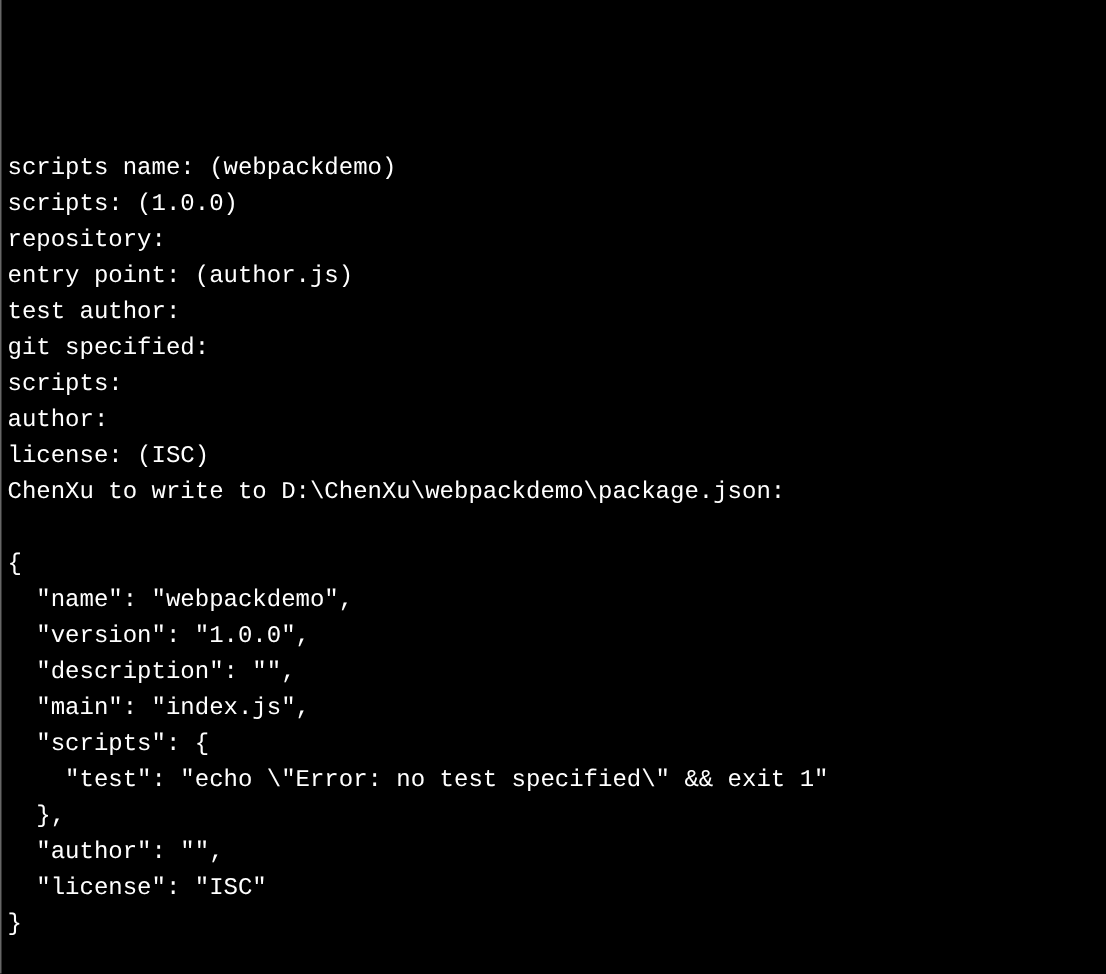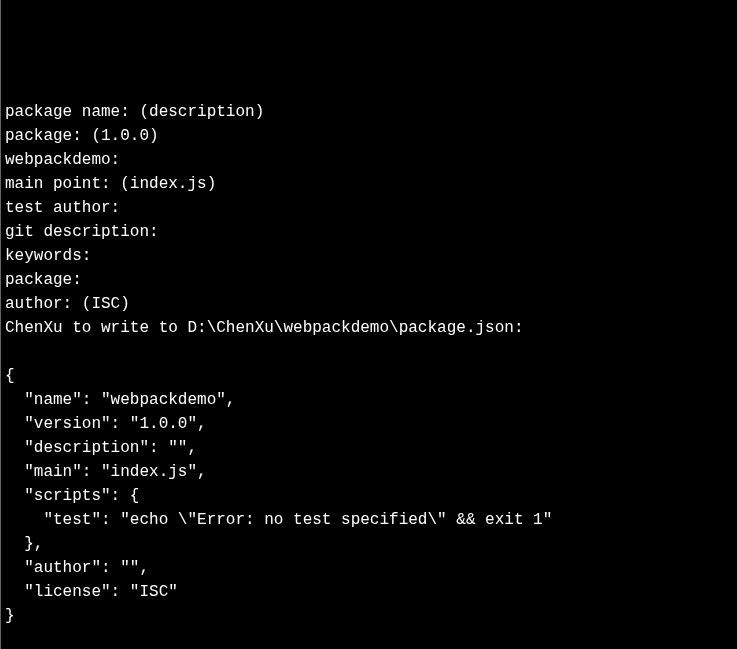--- a/index.html
+++ b/index.html
@@ -19,29 +19,29 @@
       overflow: hidden;
       white-space: pre;
       border-left: 1px solid #666;
     }
   </style>
 </head>
 <body>
 
 
 
-<div><span>package name: (description)</span>
-<span>package: (1.0.0)</span>
-<span>webpackdemo:</span>
-<span>main point: (index.js)</span>
+<div><span>scripts name: (webpackdemo)</span>
+<span>scripts: (1.0.0)</span>
+<span>repository:</span>
+<span>entry point: (author.js)</span>
 <span>test author:</span>
-<span>git description:</span>
-<span>keywords:</span>
-<span>package:</span>
-<span>author: (ISC)</span>
+<span>git specified:</span>
+<span>scripts:</span>
+<span>author:</span>
+<span>license: (ISC)</span>
 <span>ChenXu to write to D:\ChenXu\webpackdemo\package.json:</span>
 
 <span>{</span>
 <span>  "name": "webpackdemo",</span>
 <span>  "version": "1.0.0",</span>
 <span>  "description": "",</span>
 <span>  "main": "index.js",</span>
 <span>  "scripts": {</span>
 <span>    "test": "echo \"Error: no test specified\" &amp;&amp; exit 1"</span>
 <span>  },</span>

